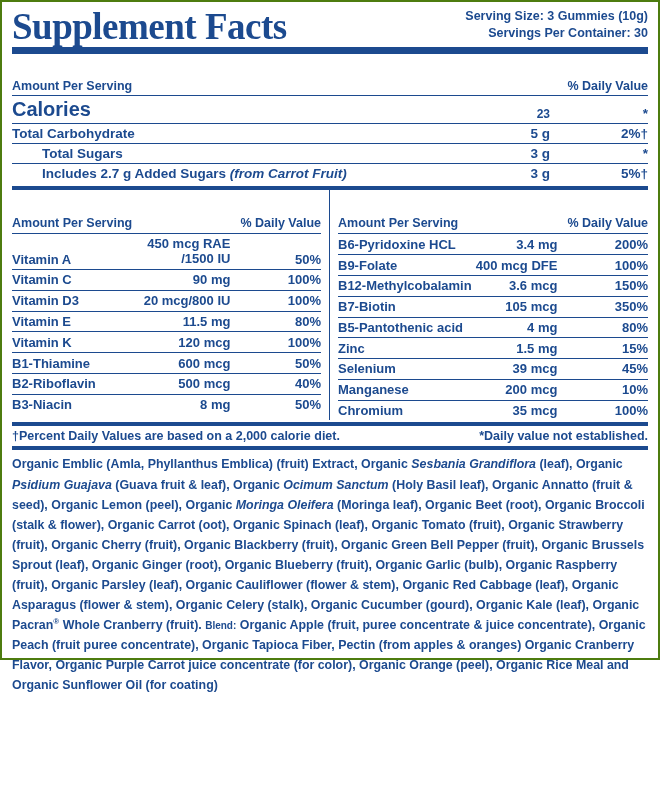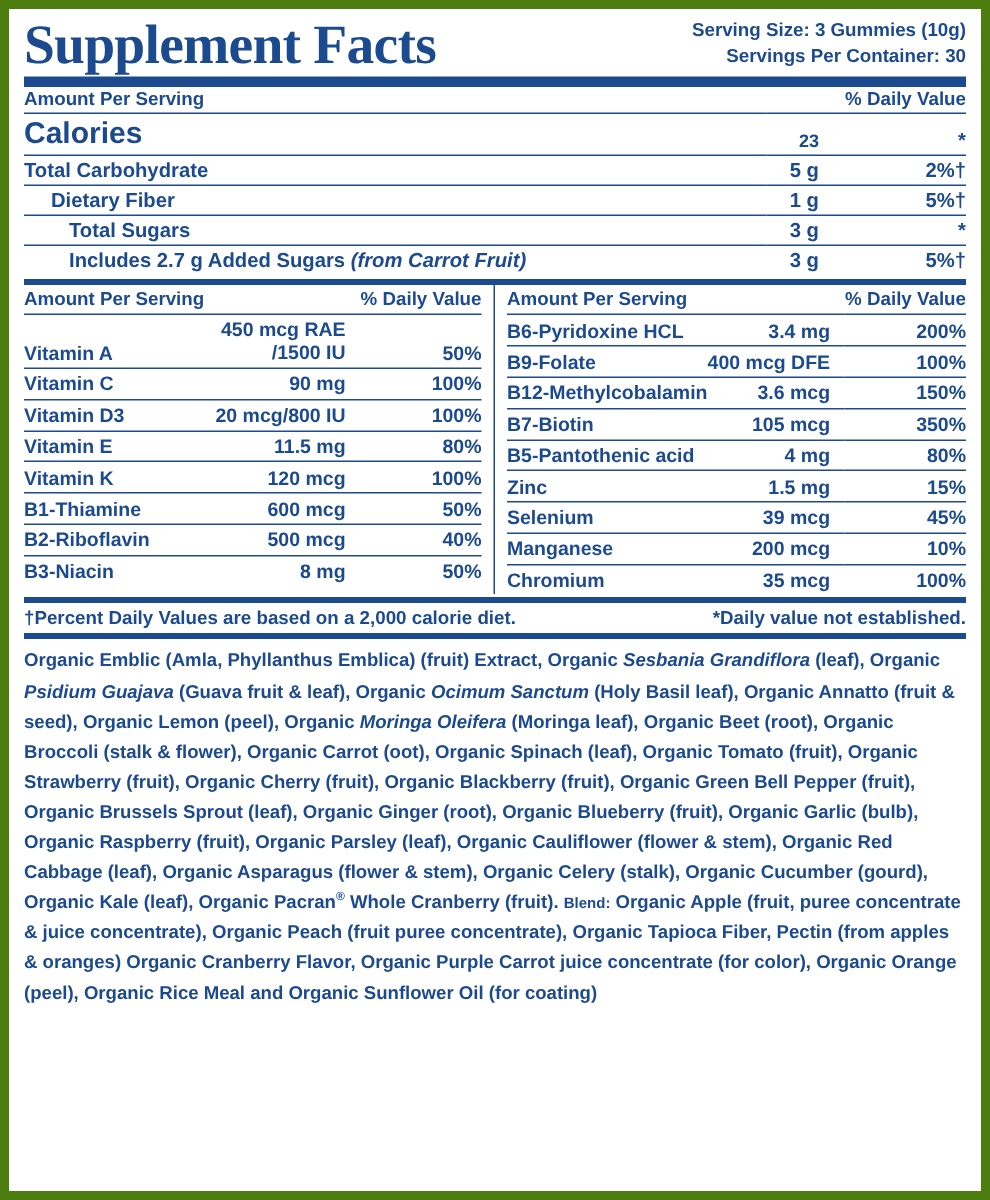--- a/index.html
+++ b/index.html
@@ -9,22 +9,22 @@
     background: #ffffff;
   }
   body {
     font-family: "Liberation Sans", sans-serif;
     color: #1c4a8f;
     width: 660px;
     height: 800px;
   }
   .panel {
     width: 660px;
-    height: 800px;
-    border: 6px solid #4d7c0f;
+    height: 660px;
+    border: 2px solid #4d7c0f;
     padding: 6px 10px 4px 10px;
     position: relative;
   }
 
   
   .header {
     display: flex;
     align-items: flex-end;
     justify-content: space-between;
     padding-bottom: 2px;
@@ -42,21 +42,21 @@
     font-size: 12.5px;
     font-weight: bold;
     line-height: 1.35;
     padding-bottom: 3px;
   }
 
   .rule-thick { border-top: 7px solid #1c4a8f; }
   .rule-med   { border-top: 4px solid #1c4a8f; }
 
   
-  table { width: 100%; border-collapse: collapse; }
+  table { width: 100%; border-collapse: collapse; margin-top: 24px; }
   .top-table td {
     font-size: 13.5px;
     font-weight: bold;
     padding: 2px 0 2px 0;
     vertical-align: bottom;
   }
   .top-table .lbl { text-align: left; }
   .top-table .amt { text-align: right; padding-right: 12px; white-space: nowrap; }
   .top-table .dv  { text-align: right; width: 86px; white-space: nowrap; }
   .hdr-row td {
@@ -147,25 +147,20 @@
       <td class="amt">23</td>
       <td class="dv">*</td>
     </tr>
 
     <tr class="row-line">
       <td class="lbl">Total Carbohydrate</td>
       <td class="amt">5 g</td>
       <td class="dv">2%†</td>
     </tr>
 
-    <tr class="row-line">
-      <td class="lbl indent1">Dietary Fiber</td>
-      <td class="amt">1 g</td>
-      <td class="dv">5%†</td>
-    </tr>
 
     <tr class="row-line">
       <td class="lbl indent2">Total Sugars</td>
       <td class="amt">3 g</td>
       <td class="dv">*</td>
     </tr>
 
     <tr class="row-line">
       <td class="lbl indent2">Includes 2.7 g Added Sugars <span class="ital">(from Carrot Fruit)</span></td>
       <td class="amt">3 g</td>

